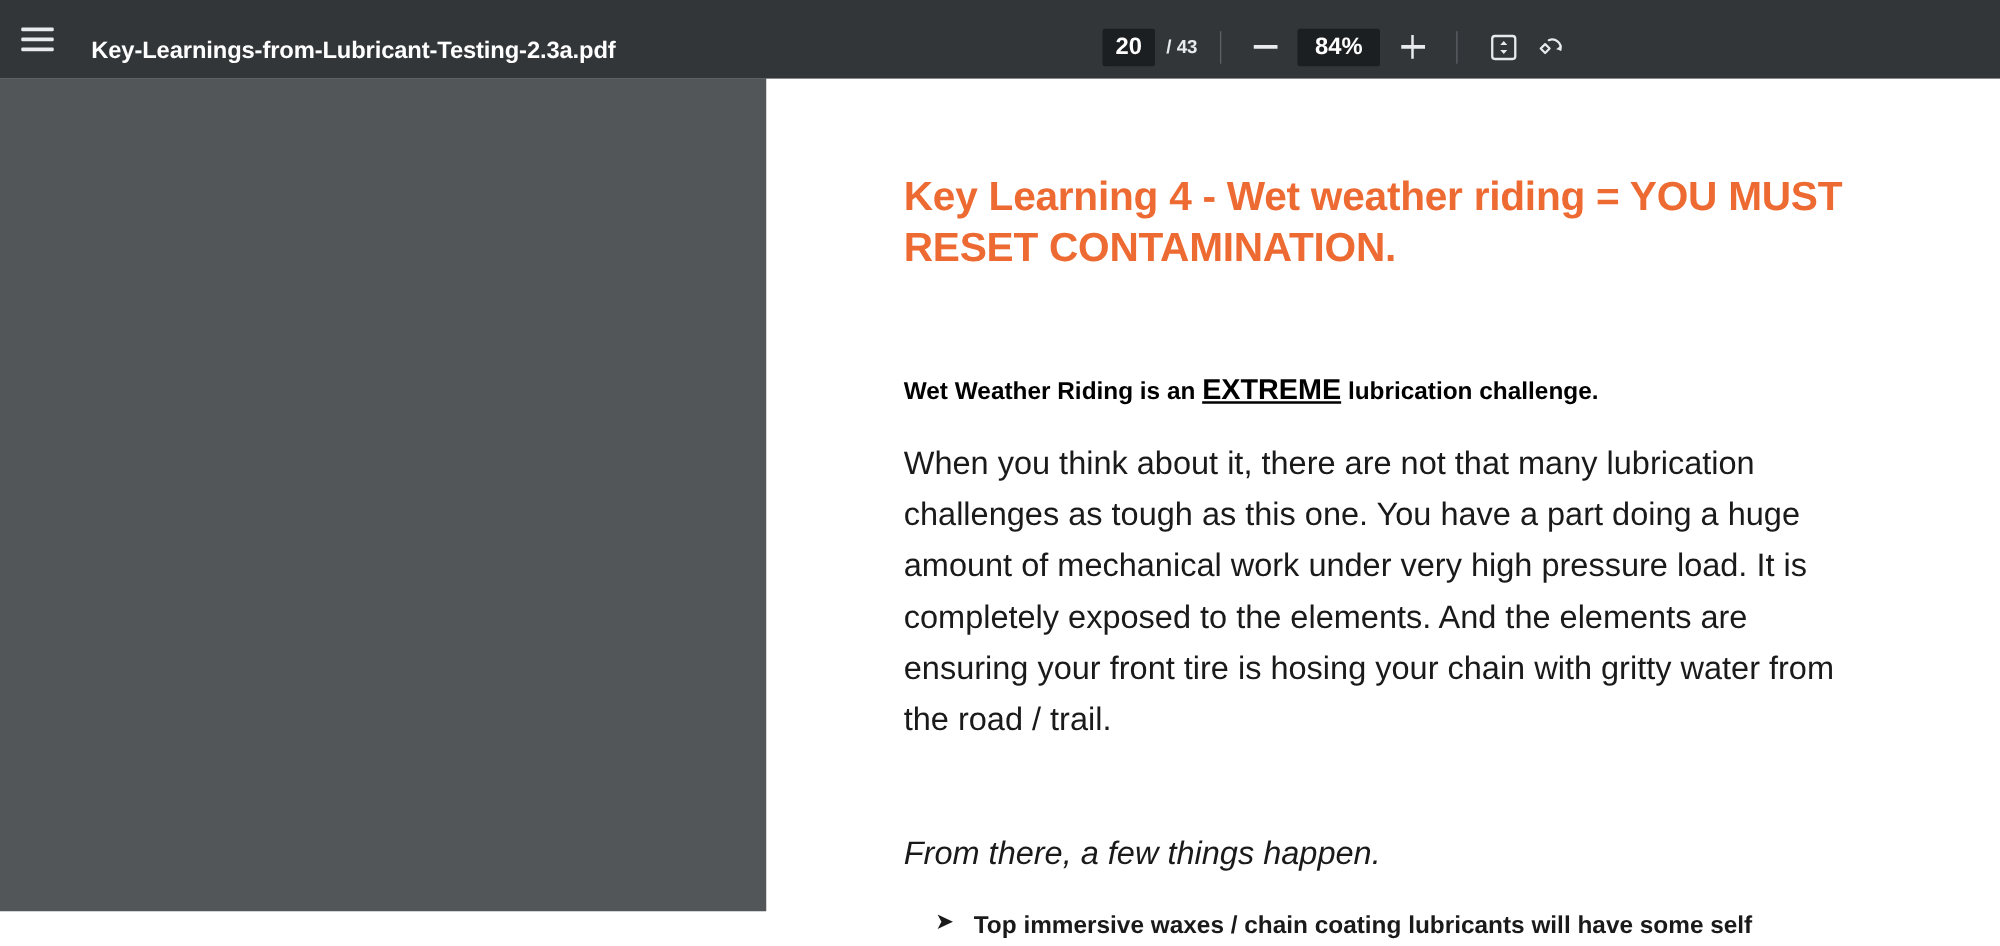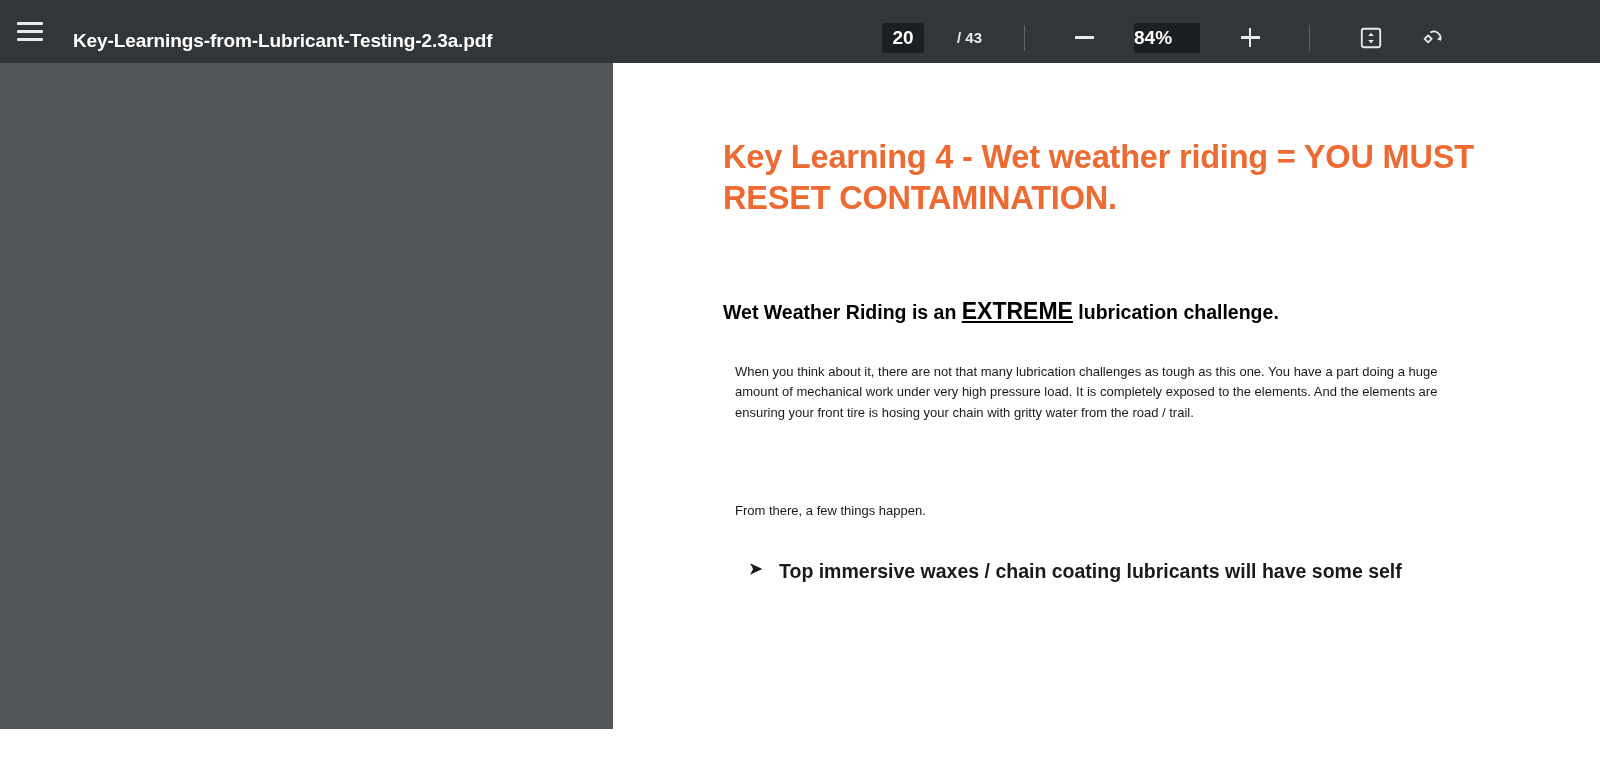--- a/index.html
+++ b/index.html
@@ -65,21 +65,20 @@
     margin-top: 18px;
   }
 
   .toolbar-center {
     position: absolute;
     left: 882px;
     top: 0;
     height: 75px;
     display: flex;
     align-items: center;
-    gap: 24px;
   }
 
   .page-input {
     width: 42px;
     height: 30px;
     background: #1c1f21;
     border: none;
     outline: none;
     color: #ffffff;
     font-family: "Liberation Sans", sans-serif;
@@ -146,20 +145,21 @@
   .zoom-input {
     width: 66px;
     height: 30px;
     background: #1c1f21;
     border: none;
     outline: none;
     color: #ffffff;
     font-family: "Liberation Sans", sans-serif;
     font-size: 19px;
     font-weight: bold;
+    text-align: center;
     border-radius: 2px;
     margin: 15px 9px;
     padding: 0;
   }
 
   .icon-btn {
     width: 38px;
     height: 38px;
     display: flex;
     align-items: center;
@@ -211,29 +211,30 @@
     font-weight: bold;
     line-height: 1.35;
   }
   .lead u {
     text-decoration: underline;
     text-underline-offset: 2px;
     font-size: 23px;
   }
 
   p.body-text {
-    margin: 12px;
+    margin: 0;
     padding-top: 23px;
     color: #1a1a1a;
-    font-size: 13px;
+    font-size: 26px;
     line-height: 1.58;
   }
 
   p.body-text.spaced-top {
     padding-top: 66px;
+    font-style: italic;
   }
 
   ul.bullets {
     margin: 0;
     padding: 22px 0 0 56px;
     list-style: none;
     font-weight: bold;
   }
   ul.bullets li {
     position: relative;

